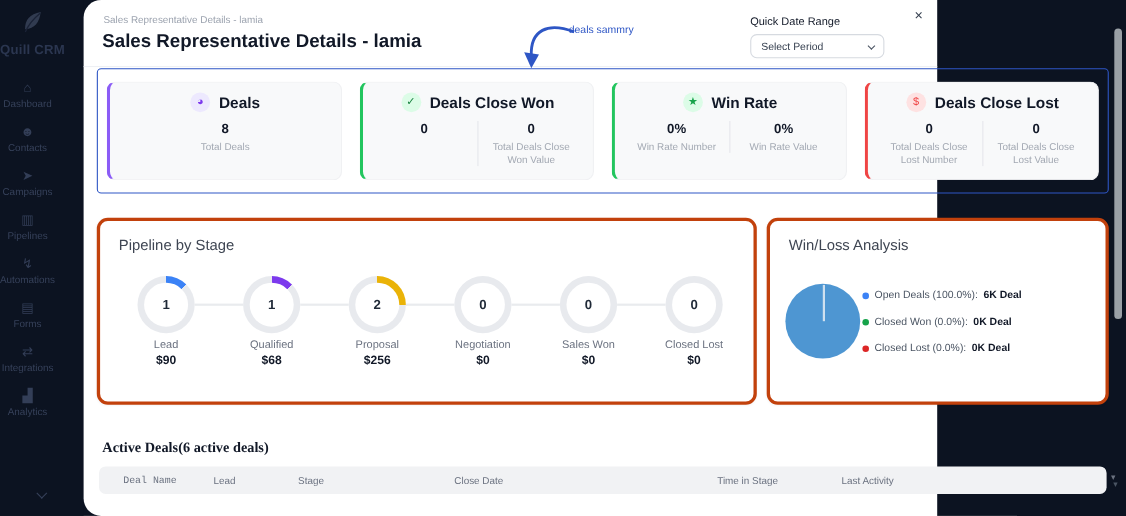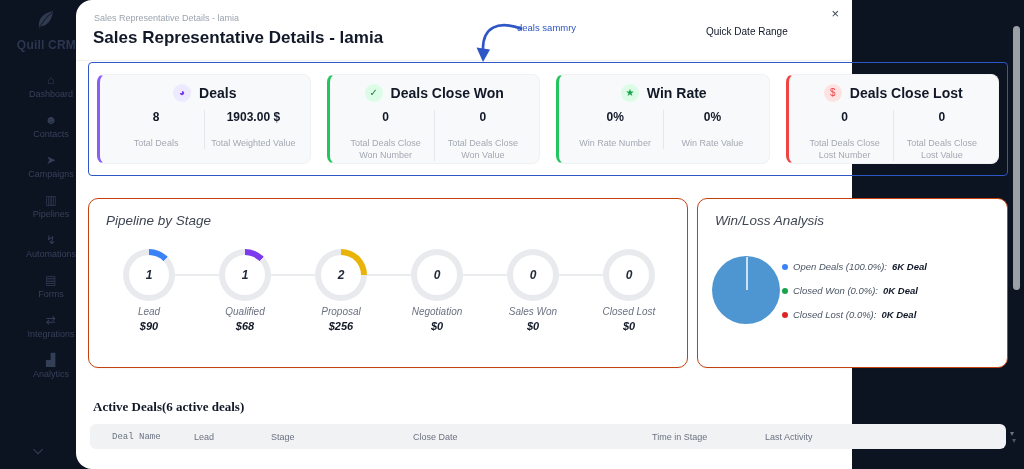--- a/index.html
+++ b/index.html
@@ -3,39 +3,39 @@
 <meta charset="utf-8">
 <style>
   * { margin:0; padding:0; box-sizing:border-box; }
   html,body { width:1024px; height:469px; overflow:hidden; }
   body {
     font-family:"Liberation Sans","DejaVu Sans",sans-serif;
     background:#0c1321; position:relative; color:#111827;
   }
   
   .sidebar { position:absolute; left:0; top:0; width:76px; height:469px;
-    background:#0c1321; display:flex; flex-direction:column; align-items:flex-end; }
+    background:#0c1321; display:flex; flex-direction:column; align-items:flex-start; }
   .logo-wrap { margin-top:8px; display:flex; flex-direction:column; align-items:center; }
   .logo-svg { width:24px; height:24px; }
   .logo-text { margin-top:6px; font-size:12px; font-weight:bold; color:#2b3650; letter-spacing:.2px; }
   .nav-items { margin-top:22px; display:flex; flex-direction:column; gap:15px; align-items:center; }
   .nav-item { display:flex; flex-direction:column; align-items:center; gap:3px; cursor:pointer; }
   .nav-ico { font-size:12px; line-height:12px; color:#333e57; }
   .nav-label { font-size:9px; color:#36415a; }
   .sidebar-chevron { position:absolute; bottom:12px; left:50%; transform:translateX(-50%); }
   .chev { display:inline-block; width:7px; height:7px; border-right:1.5px solid #36415a;
     border-bottom:1.5px solid #36415a; transform:rotate(45deg); }
   
   .main { position:absolute; left:76px; top:0; width:776px; height:469px;
     background:#ffffff; border-radius:16px 0 0 16px; }
   .breadcrumb { position:absolute; left:18px; top:13px; font-size:9px; color:#9ca3af; }
   .page-title { position:absolute; left:17px; top:28px; font-size:17px; font-weight:bold; color:#111827; }
   .header-line { position:absolute; left:0; top:60px; width:100%; height:1px; background:#eef0f4; }
   .close-btn { position:absolute; right:13px; top:6px; font-size:13px; color:#374151; cursor:pointer; }
-  .qdr { position:absolute; right:24px; top:15px; width:122px;margin-top:11px; }
+  .qdr { position:absolute; right:48px; top:15px; width:122px; }
   .qdr-label { font-size:10px; font-weight:500; color:#111827; }
   .qdr-select { margin-top:5px; height:22px; border:1px solid #d6dae0; border-radius:6px;
     background:#fff; display:flex; align-items:center; justify-content:space-between;
     padding:0 9px; cursor:pointer; }
   .qdr-value { font-size:9.5px; color:#374151; }
   .chev-dark { display:inline-block; width:5px; height:5px; border-right:1.3px solid #4b5563;
     border-bottom:1.3px solid #4b5563; transform:rotate(45deg) translateY(-1px); }
   
   .annot-text { position:absolute; left:441px; top:22px; font-size:9.5px; color:#2e56c5; font-weight:500; }
   .annot-arrow { position:absolute; left:392px; top:19px; }
@@ -45,24 +45,24 @@
   .card { flex:1; background:#f8f9fa; border-radius:8px; border:1px solid #f0f1f3;
     border-left-width:3px; border-left-style:solid; padding:9px 8px 6px; }
   .card-head { display:flex; align-items:center; justify-content:center; gap:8px; }
   .card-ico { width:18px; height:18px; border-radius:50%; display:flex; align-items:center;
     justify-content:center; font-size:10px; line-height:10px; }
   .card-title { font-size:14px; font-weight:bold; color:#111827; }
   .card-stats { display:flex; margin-top:8px; }
   .stat { flex:1; text-align:center; padding:0 6px; }
   .stat + .stat { border-left:1px solid #e5e7eb; }
   .stat-value { font-size:12px; font-weight:bold; color:#111827; }
-  .stat-label { margin-top:13px; font-size:9px; line-height:12px; color:#a3a9b3; }
-  
-  .panel { position:absolute; background:#fff; border:1px solid #c2410c; border-radius:10px;
-    box-shadow:0 1px 2px rgba(16,24,40,.04);font-style:italic; }
+  .stat-label { margin-top:3px; font-size:9px; line-height:12px; color:#a3a9b3; }
+  
+  .panel { position:absolute; background:#fff; border:3px solid #c2410c; border-radius:10px;
+    box-shadow:0 1px 2px rgba(16,24,40,.04); }
   .panel-pipeline { left:12px; top:198px; width:600px; height:170px; }
   .panel-title { position:absolute; left:17px; top:14px; font-size:13.5px; color:#3f4653; }
   .pipeline-btn { position:absolute; right:13px; top:11px; height:22px; border:1px solid #e7e9ed;
     border-radius:7px; background:#fff; display:flex; align-items:center; gap:5px; padding:0 10px;
     font-size:9px; font-weight:bold; color:#374151; cursor:pointer; box-shadow:0 1px 1px rgba(16,24,40,.05); }
   .stages-row { position:absolute; left:12px; top:50px; display:flex; }
   .stage-cell { position:relative; width:96px; display:flex; flex-direction:column; align-items:center; }
   .stage-cell + .stage-cell::before { content:""; position:absolute; left:-22px; top:25px;
     width:44px; height:2px; background:#e9ebee; }
   .ring { width:52px; height:52px; border-radius:50%; position:relative; }
@@ -138,54 +138,53 @@
 </div>
 
 <div class="main">
   <div class="breadcrumb">Sales Representative Details - lamia</div>
   <div class="page-title">Sales Representative Details - lamia</div>
   <div class="header-line"></div>
   <div class="close-btn">×</div>
 
   <div class="qdr">
     <div class="qdr-label">Quick Date Range</div>
+    <div class="qdr-select">
+      <span class="qdr-value">Select Period</span>
+      <span class="chev-dark"></span>
+    </div>
   </div>
 
   <div class="annot-text">deals sammry</div>
   <svg class="annot-arrow" width="58" height="44" viewBox="0 0 58 44">
     <path d="M54 10 C30 1 14 8 15 32" stroke="#2e56c5" stroke-width="2.6" fill="none"></path>
     <path d="M15 43 L8.5 28.5 L22 30.5 Z" fill="#2e56c5"></path>
   </svg>
 
   <div class="summary-box" id="summary-box">
       <div class="card" style="border-left-color: rgb(139, 92, 246);">
         <div class="card-head">
           <span class="card-ico" style="background: rgb(237, 233, 254); color: rgb(124, 58, 237);">◕</span>
           <span class="card-title">Deals</span>
         </div>
         <div class="card-stats">
           <div class="stat">
             <div class="stat-value">8</div>
             <div class="stat-label">Total Deals</div>
           </div>
-          <div class="stat">
-            <div class="stat-value">1903.00 $</div>
-            <div class="stat-label">Total Weighted Value</div>
-          </div>
         </div>
       </div>
       <div class="card" style="border-left-color: rgb(34, 197, 94);">
         <div class="card-head">
           <span class="card-ico" style="background: rgb(220, 252, 231); color: rgb(21, 128, 61);">✓</span>
           <span class="card-title">Deals Close Won</span>
         </div>
         <div class="card-stats">
           <div class="stat">
             <div class="stat-value">0</div>
-            <div class="stat-label">Total Deals Close Won Number</div>
           </div>
           <div class="stat">
             <div class="stat-value">0</div>
             <div class="stat-label">Total Deals Close Won Value</div>
           </div>
         </div>
       </div>
       <div class="card" style="border-left-color: rgb(34, 197, 94);">
         <div class="card-head">
           <span class="card-ico" style="background: rgb(220, 252, 231); color: rgb(22, 163, 74);">★</span>

